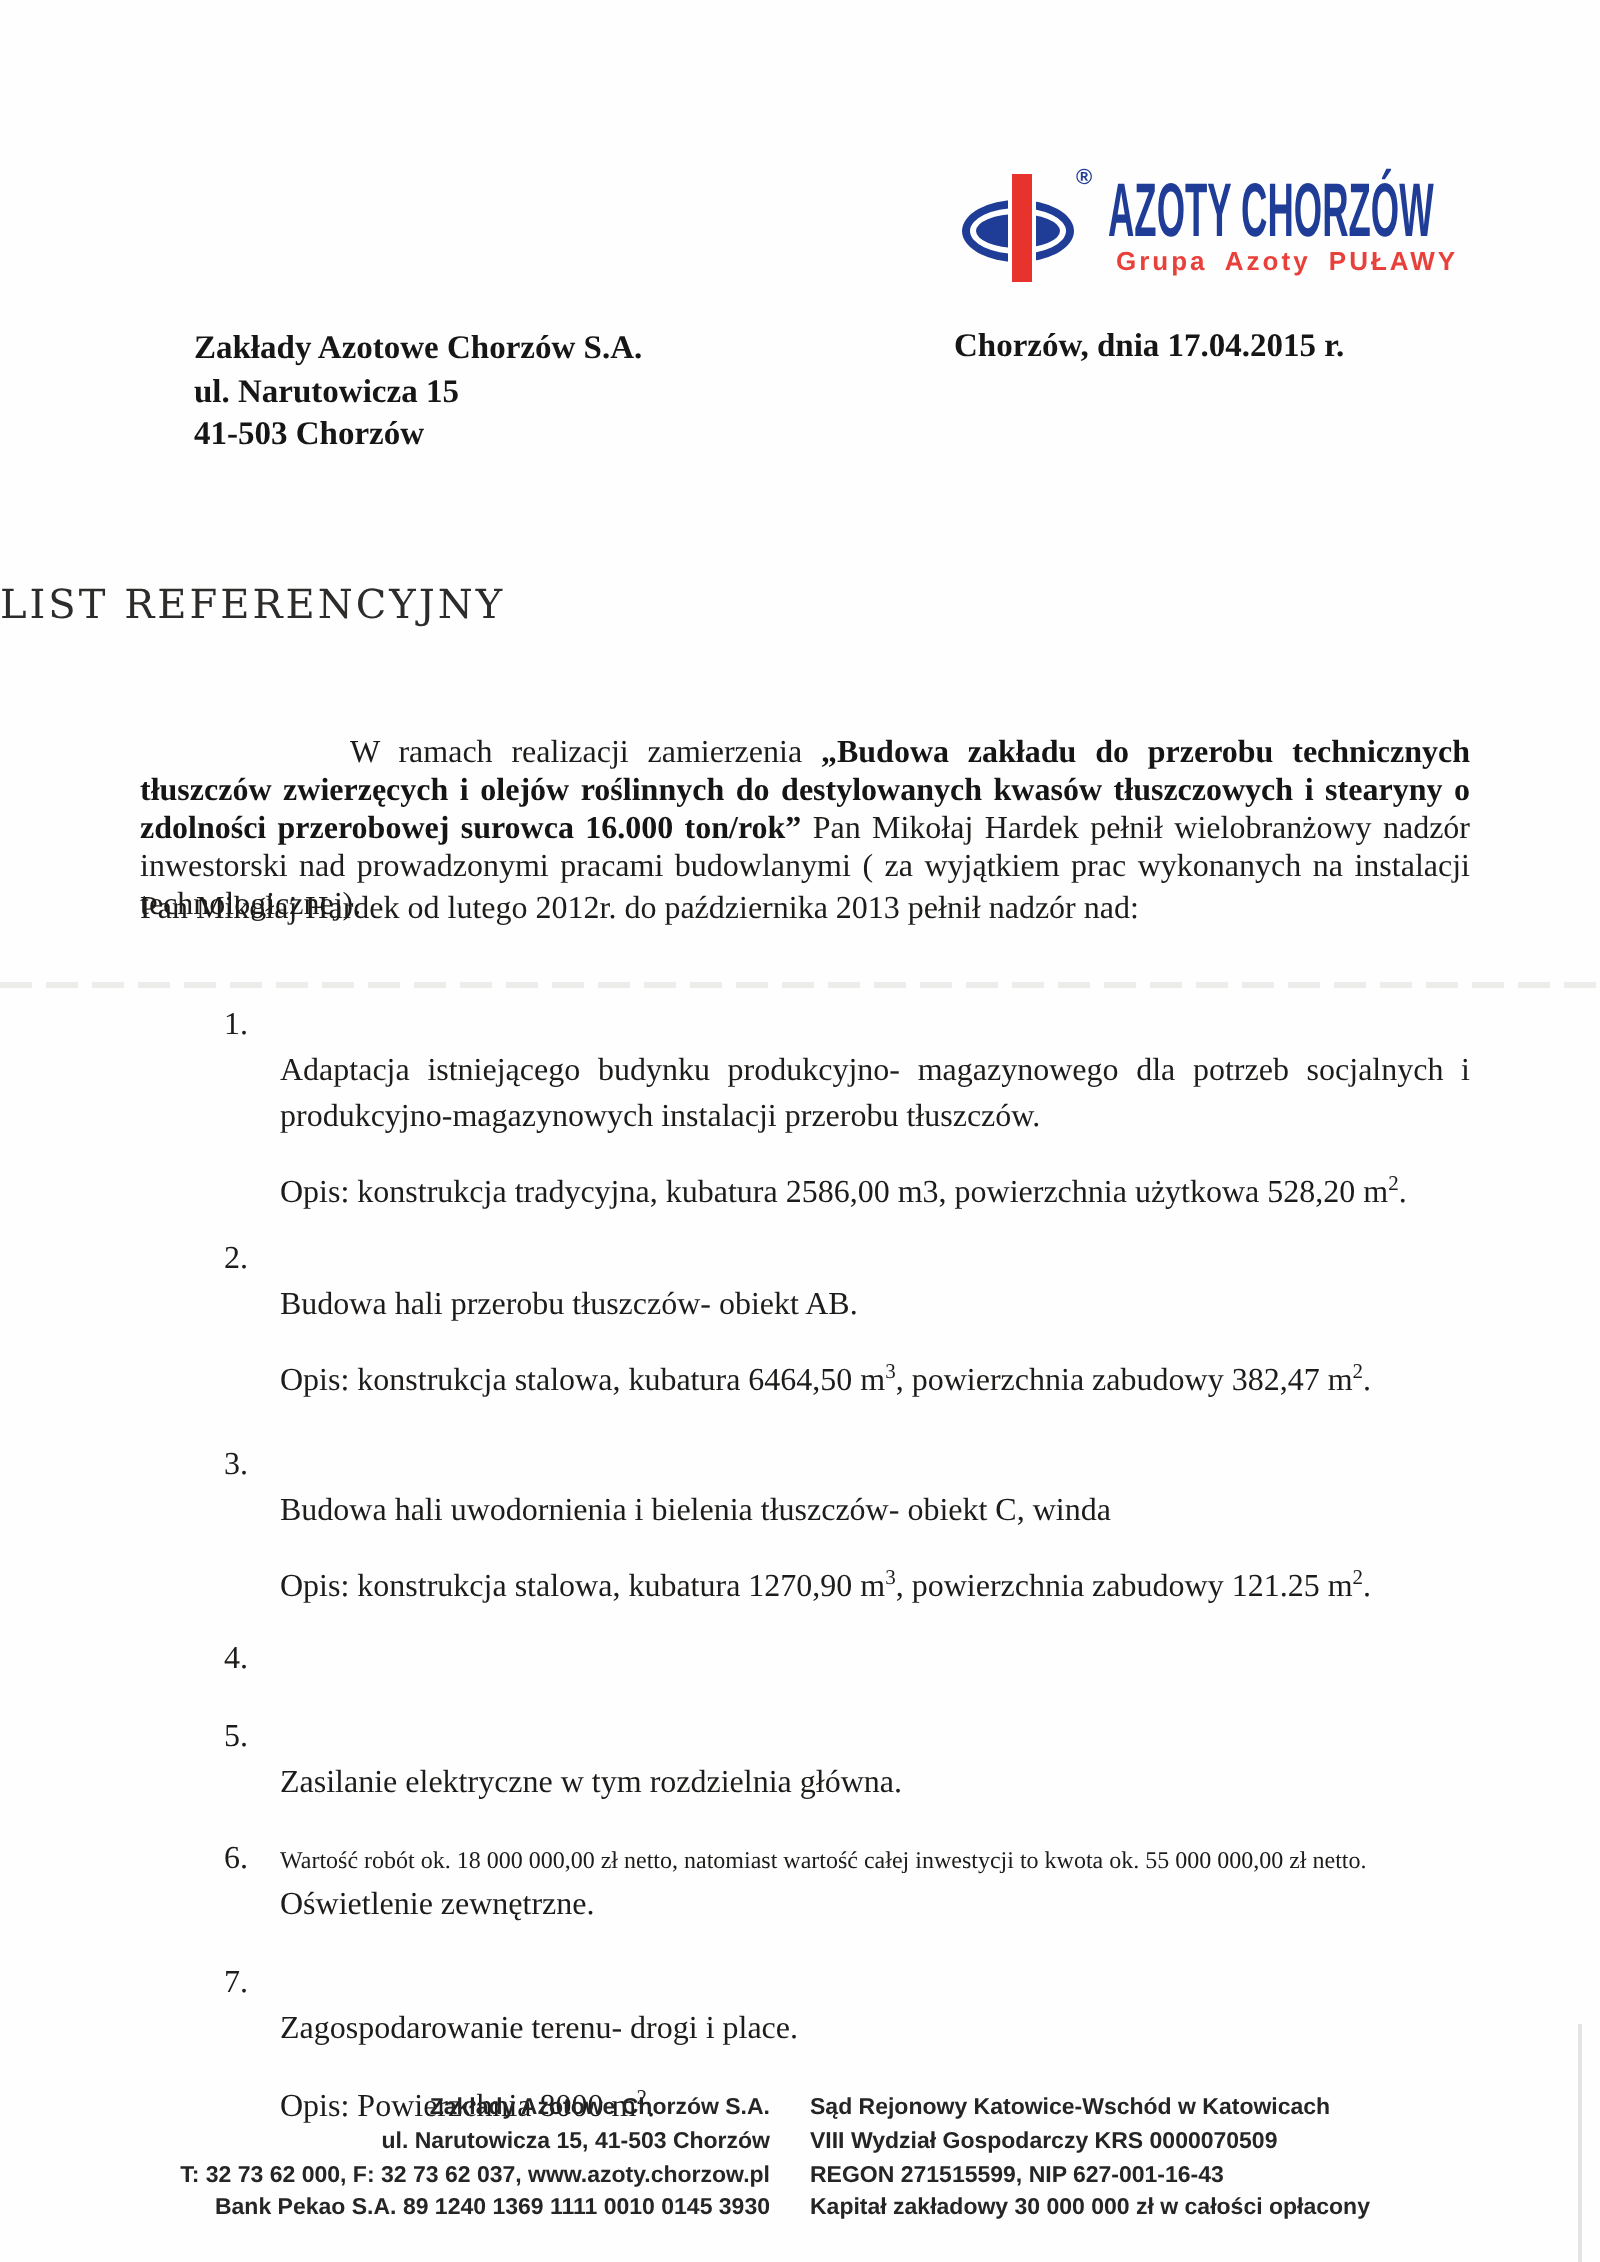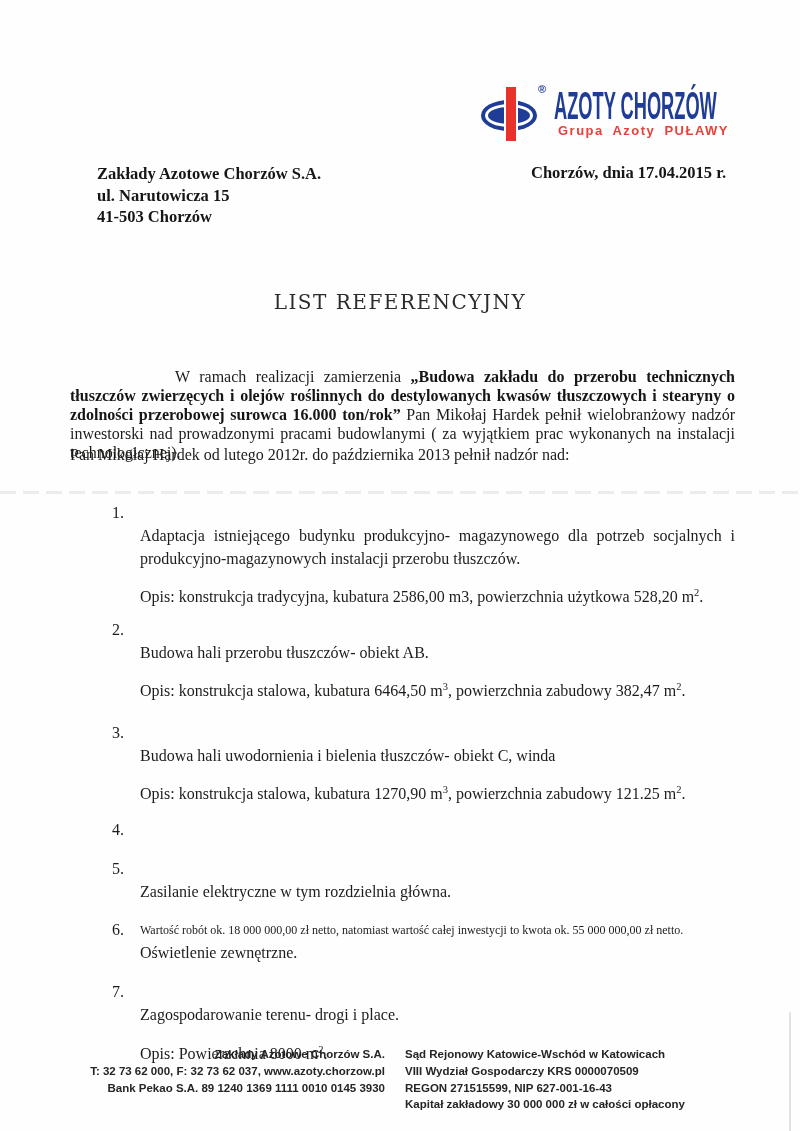--- a/index.html
+++ b/index.html
@@ -27,25 +27,25 @@
     transform:scaleX(0.48);transform-origin:left top;
   }
   .logo-subbrand{
     display:block;white-space:nowrap;margin-top:-2px;margin-left:4px;
     font-family:"Liberation Sans",sans-serif;font-weight:700;
     font-size:13px;letter-spacing:1.5px;word-spacing:4px;color:#e8413b;
   }
 
   
   .sender{position:absolute;left:97px;top:163px;font-size:16.5px;font-weight:700;line-height:21.5px;color:#161616;}
-  .dateline{position:absolute;left:531px;top:163px;font-size:16.5px;font-weight:700;color:#161616;}
+  .dateline{position:absolute;left:477px;top:163px;font-size:16.5px;font-weight:700;color:#161616;}
 
   
   .doc-title{
-    position:absolute;left:0;top:290px;width:100%;text-align:center;
+    position:absolute;left:0;top:290px;width:100%;
     font-family:"DejaVu Serif",serif;font-size:20px;letter-spacing:1.5px;
     color:#2e2c2a;font-weight:500;
   }
 
   
   .intro{position:absolute;left:70px;top:351px;width:665px;font-size:16px;line-height:19px;text-align:justify;text-indent:105px;}
   .intro b{color:#151515;}
   .supervision{position:absolute;left:70px;top:444px;width:665px;font-size:16px;line-height:22.5px;}
 
   .scan-line{position:absolute;left:0;top:491px;width:100%;height:3px;
@@ -163,20 +163,21 @@
         <span class="li-desc"><span>Opis: Powierzchnia 8000 m</span><sup class="sup">2</sup><span>.</span></span>
       </span>
     </div>
 
   </div>
 
   <div class="value-par">Wartość robót ok. 18 000 000,00 zł netto, natomiast wartość całej inwestycji to kwota ok. 55 000 000,00 zł netto.</div>
 
   <div class="footer-left">
     <div>Zakłady Azotowe Chorzów S.A.</div>
+    <div>ul. Narutowicza 15, 41-503 Chorzów</div>
     <div>T: 32 73 62 000, F: 32 73 62 037, www.azoty.chorzow.pl</div>
     <div>Bank Pekao S.A. 89 1240 1369 1111 0010 0145 3930</div>
   </div>
 
   <div class="footer-right">
     <div>Sąd Rejonowy Katowice-Wschód w Katowicach</div>
     <div>VIII Wydział Gospodarczy KRS 0000070509</div>
     <div>REGON 271515599, NIP 627-001-16-43</div>
     <div>Kapitał zakładowy 30 000 000 zł w całości opłacony</div>
   </div>

